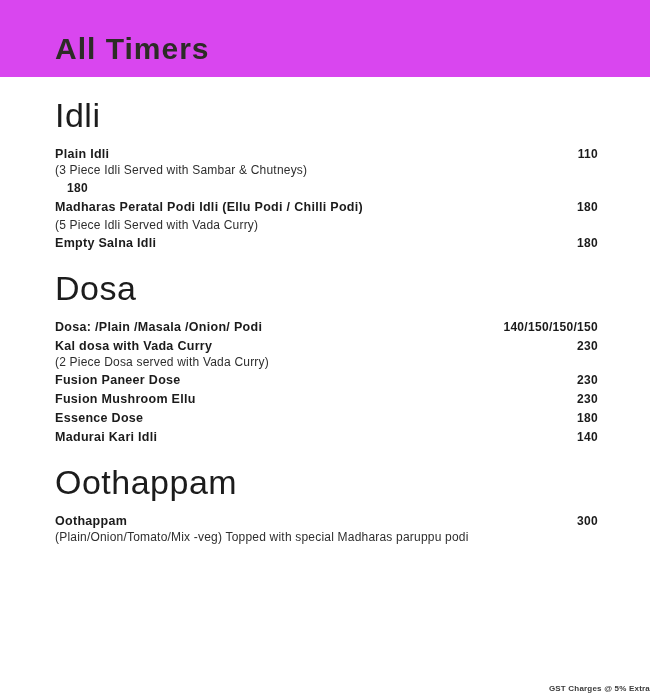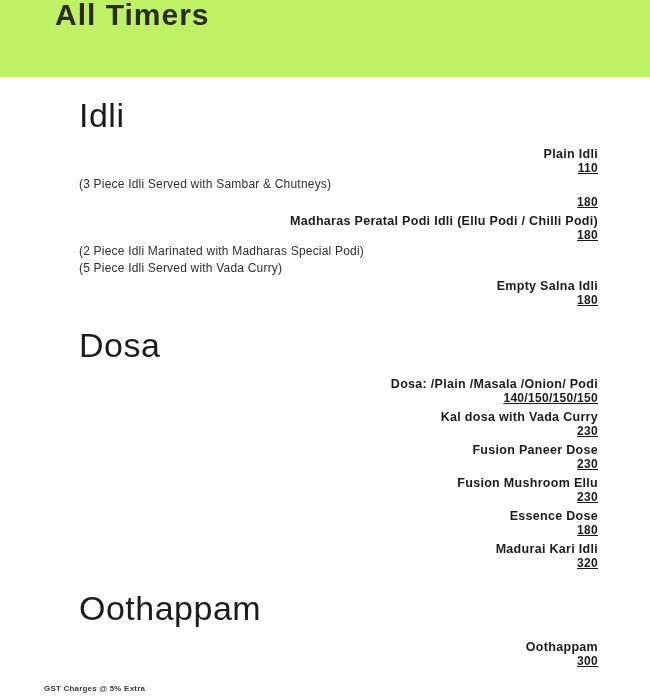--- a/index.html
+++ b/index.html
@@ -11,81 +11,78 @@
     overflow: hidden;
   }
   .page {
     position: relative;
     width: 650px;
     height: 700px;
     background: #ffffff;
   }
   .banner {
     height: 77px;
-    background: #bef264;
+    background: #d946ef;
     display: flex;
-    align-items: flex-start;
+    align-items: flex-end;
     padding: 0 0 13px 55px;
   }
   .banner h1 {
     font-size: 30px;
     line-height: 30px;
     font-weight: 600;
     letter-spacing: 1px;
     color: #2c2c26;
   }
   .section {
     padding: 0 52px 0 55px;
-    margin-left: 24px;
   }
   .sec-title {
     font-size: 34px;
     line-height: 36px;
     font-weight: 500;
     letter-spacing: 0.5px;
     color: #1c1c1c;
     margin: 20px 0 14px 0;
   }
   .item { margin-bottom: 5px; }
   .item .row {
     display: flex;
     justify-content: space-between;
-    align-items: flex-end;
-    flex-direction: column;
+    align-items: flex-start;
   }
   .item .name {
     font-size: 12.5px;
     line-height: 14px;
     font-weight: 700;
     letter-spacing: 0.3px;
     color: #1b1b1b;
   }
   .item .price {
     font-size: 12px;
     line-height: 14px;
     font-weight: 700;
     letter-spacing: 0.3px;
     color: #1b1b1b;
     white-space: nowrap;
     margin-left: 12px;
-    text-decoration: underline;
   }
   .item .desc {
     font-size: 12px;
     line-height: 12px;
     margin-top: 3px;
     letter-spacing: 0.2px;
     color: #2e2e2e;
   }
   .gst {
     position: absolute;
     left: 0;
     bottom: 7px;
     width: 100%;
-    text-align: left;
+    text-align: right;
     font-size: 8px;
     font-weight: 700;
     letter-spacing: 0.2px;
     color: #3a3a3a;
     padding-left: 44px;
   }
 </style>
 </head>
 <body>
 
@@ -110,21 +107,20 @@
       <div class="row">
         <span class="price">180</span>
       </div>
     </div>
 
     <div class="item">
       <div class="row">
         <span class="name">Madharas Peratal Podi Idli (Ellu Podi / Chilli Podi)</span>
         <span class="price">180</span>
       </div>
-      <div class="desc">(2 Piece Idli Marinated with Madharas Special Podi)</div>
     </div>
 
     <div class="item">
       <div class="desc">(5 Piece Idli Served with Vada Curry)</div>
     </div>
 
     <div class="item">
       <div class="row">
         <span class="name">Empty Salna Idli</span>
         <span class="price">180</span>
@@ -140,20 +136,21 @@
         <span class="name">Dosa: /Plain /Masala /Onion/ Podi</span>
         <span class="price">140/150/150/150</span>
       </div>
     </div>
 
     <div class="item">
       <div class="row">
         <span class="name">Kal dosa with Vada Curry</span>
         <span class="price">230</span>
       </div>
+      <div class="desc">(2 Piece Dosa served with Vada Curry)</div>
     </div>
 
     <div class="item">
       <div class="row">
         <span class="name">Fusion Paneer Dose</span>
         <span class="price">230</span>
       </div>
     </div>
 
     <div class="item">
@@ -166,31 +163,32 @@
     <div class="item">
       <div class="row">
         <span class="name">Essence Dose</span>
         <span class="price">180</span>
       </div>
     </div>
 
     <div class="item">
       <div class="row">
         <span class="name">Madurai Kari Idli</span>
-        <span class="price">320</span>
+        <span class="price">140</span>
       </div>
     </div>
   </section>
 
   <section class="section">
     <h2 class="sec-title">Oothappam</h2>
 
     <div class="item">
       <div class="row">
         <span class="name">Oothappam</span>
         <span class="price">300</span>
       </div>
+      <div class="desc">(Plain/Onion/Tomato/Mix -veg) Topped with special Madharas paruppu podi</div>
     </div>
   </section>
 
   <footer class="gst">GST Charges @ 5% Extra</footer>
 
 </div>
 
 </body></html>

